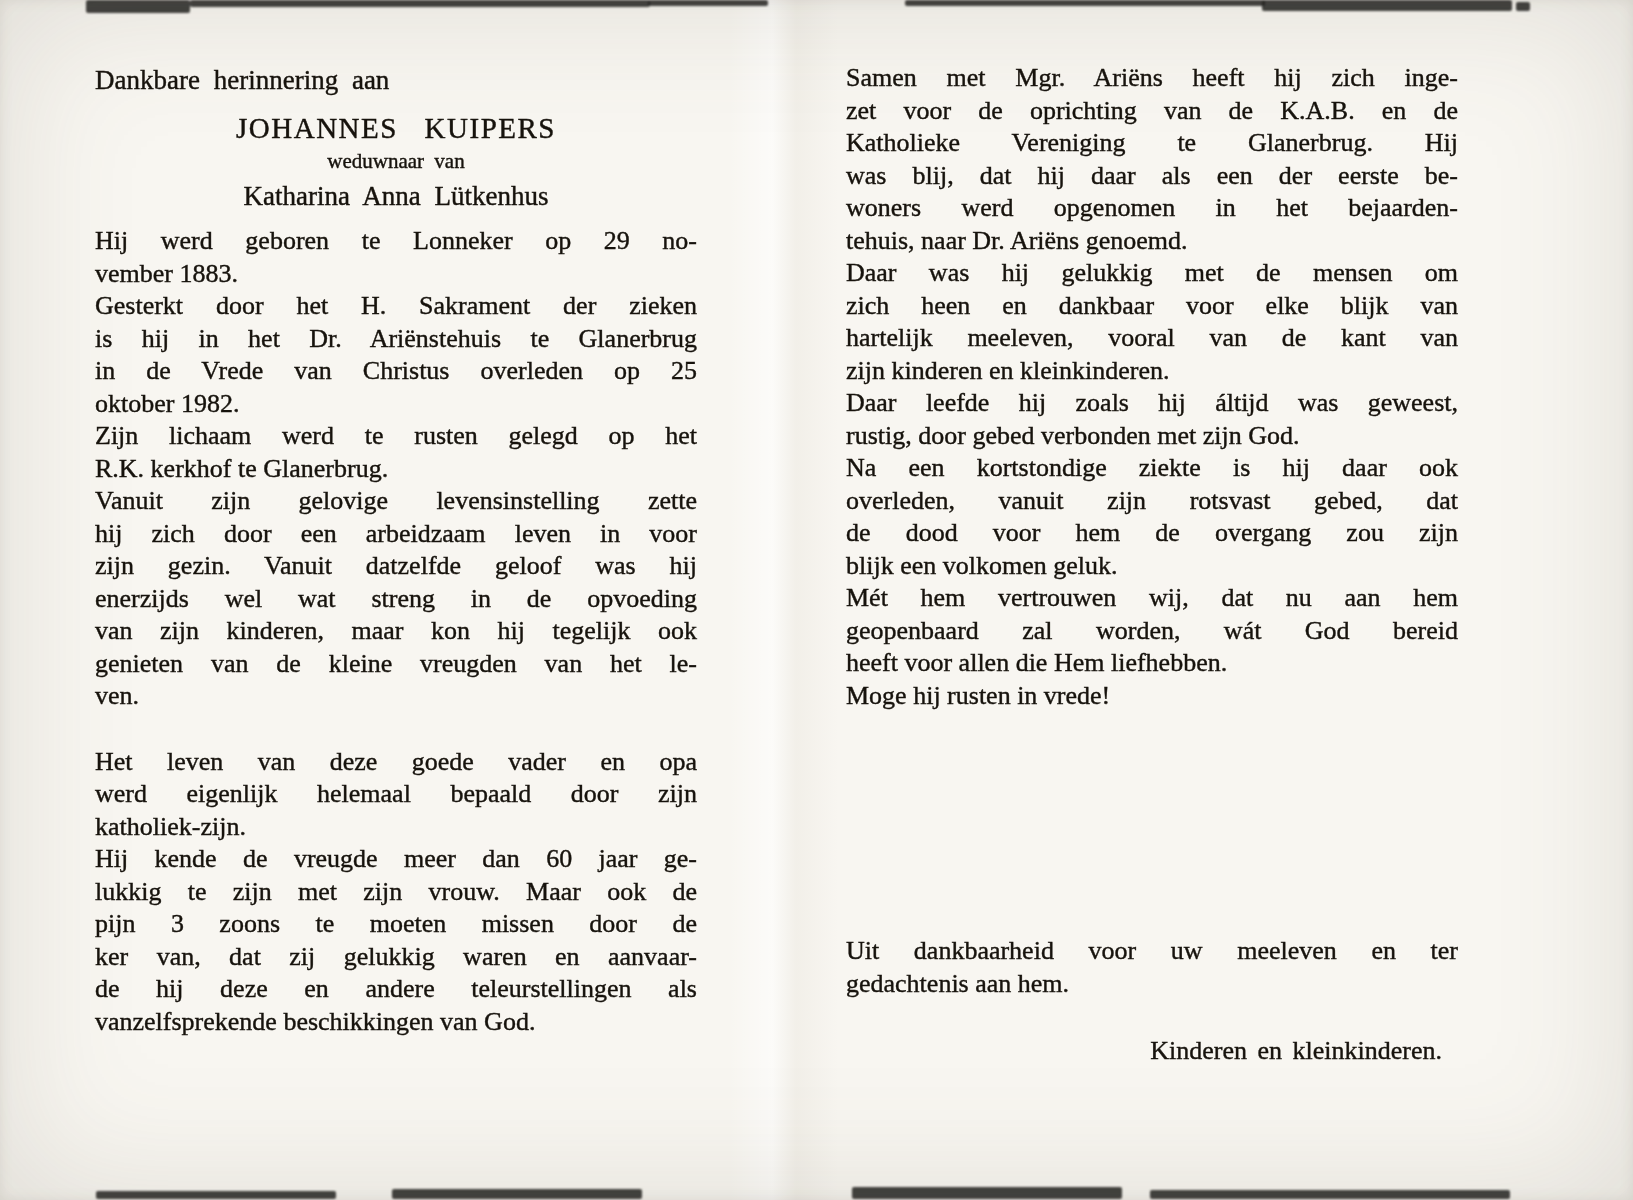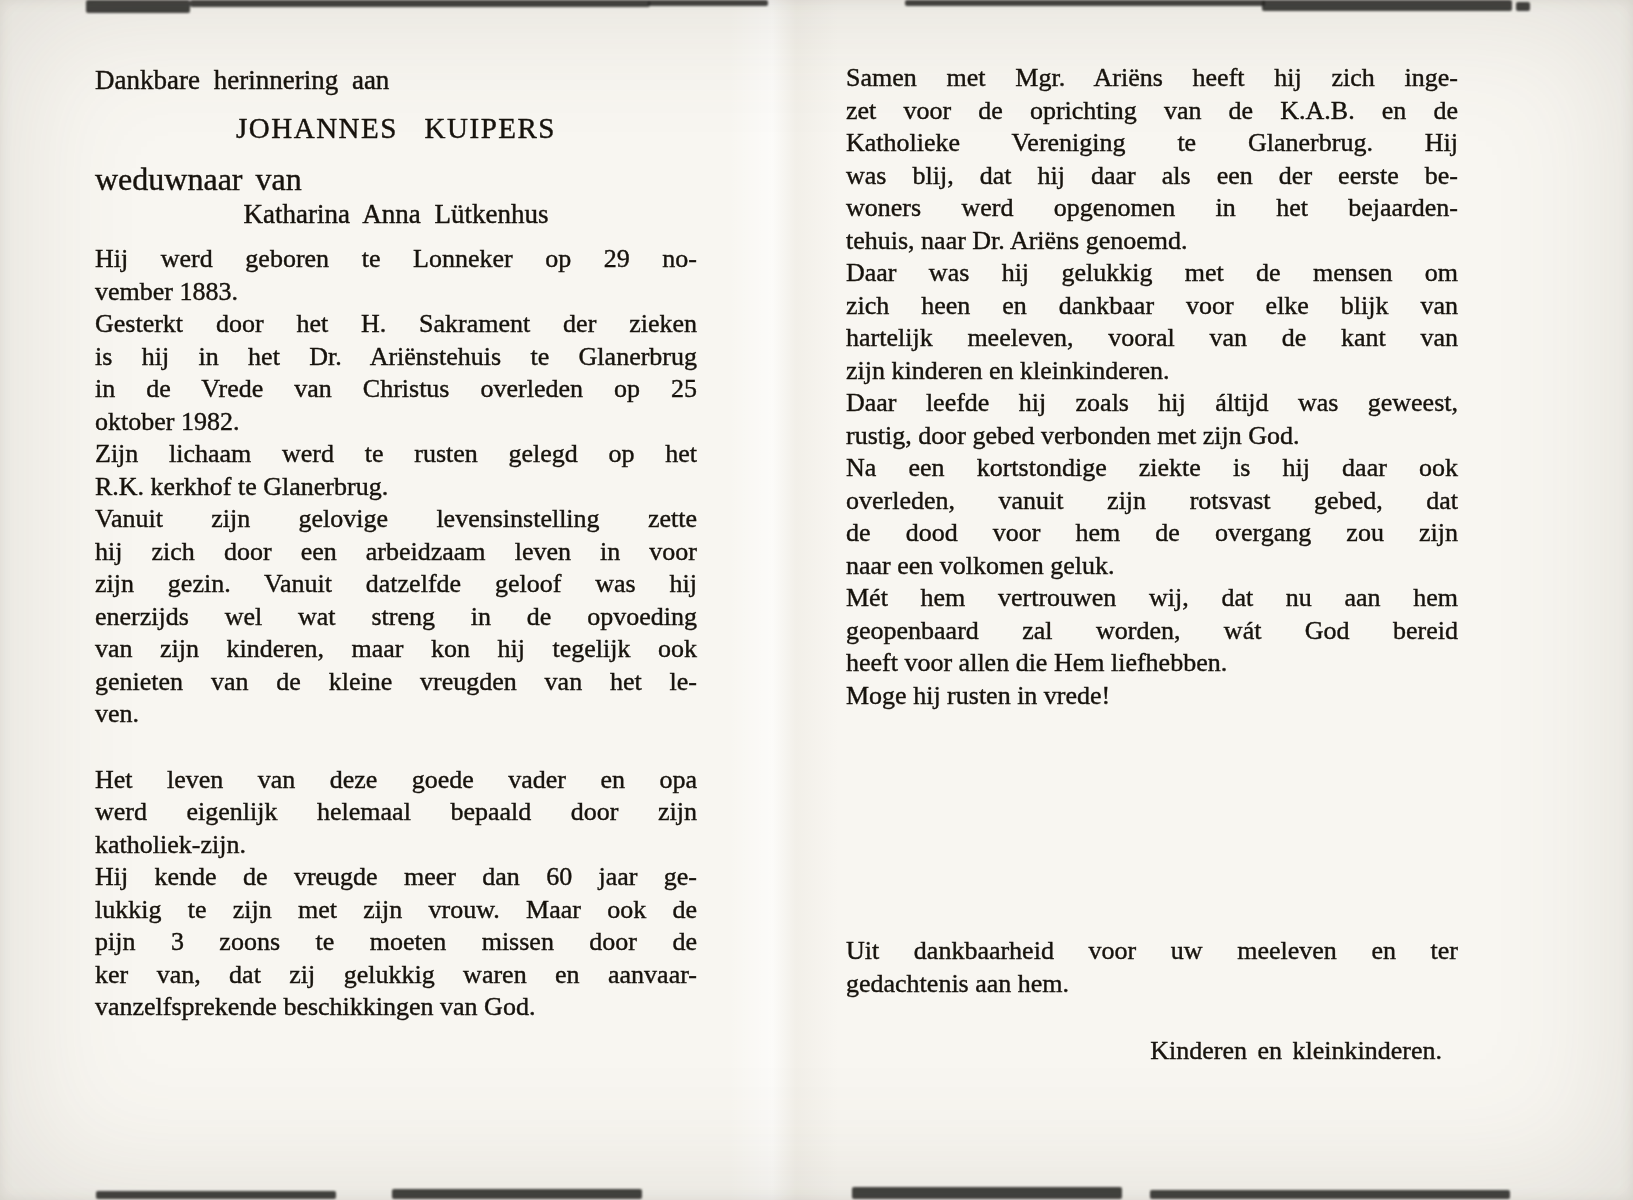--- a/index.html
+++ b/index.html
@@ -21,21 +21,21 @@
     background:linear-gradient(90deg, rgba(255,255,255,0) 0%, rgba(255,255,255,.55) 40%,
                rgba(221,216,204,.22) 62%, rgba(255,255,255,0) 100%);
   }
   .ink{ color:var(--ink,#17130d); -webkit-text-stroke:0.4px; }
   .col{ position:absolute; font-size:26px; line-height:32.5px; }
   .left-col{ left:95px; top:64px; width:602px; }
   .right-col{ left:846px; top:62px; width:612px; }
 
   .header-line{ font-size:27px; word-spacing:7px; }
   .name-line{ text-align:center; font-size:29px; letter-spacing:1.5px; word-spacing:18px; margin-top:15px; }
-  .sub-line{ font-size:32px; word-spacing:5px; margin-top:19px; }
+  .sub-line{ text-align:center; font-size:21px; word-spacing:5px; margin-top:1px; }
   .spouse-line{ text-align:center; font-size:27px; word-spacing:7px; margin-top:2px; }
   .body-text{ margin-top:13px; }
 
   .para{ margin:0; }
   .para.gap{ margin-top:33px; }
   .line{ text-align:left; }
   .line.just{ text-align:justify; text-align-last:justify; }
 
   .closing{ position:absolute; left:846px; top:934px; width:612px; font-size:26px; line-height:33px; }
   .signature{ position:absolute; left:846px; top:1036px; width:612px; font-size:26px;
@@ -83,20 +83,21 @@
         <div class="para gap">
           <div class="line just">Het leven van deze goede vader en opa</div>
           <div class="line just">werd eigenlijk helemaal bepaald door zijn</div>
           <div class="line">katholiek-zijn.</div>
         </div>
         <div class="para">
           <div class="line just">Hij kende de vreugde meer dan 60 jaar ge-</div>
           <div class="line just">lukkig te zijn met zijn vrouw. Maar ook de</div>
           <div class="line just">pijn 3 zoons te moeten missen door de</div>
           <div class="line just">ker van, dat zij gelukkig waren en aanvaar-</div>
+          <div class="line just">de hij deze en andere teleurstellingen als</div>
           <div class="line">vanzelfsprekende beschikkingen van God.</div>
         </div>
       </div>
   </div>
 
   <div class="col right-col ink">
     <div id="right-paragraphs">
         <div class="para">
           <div class="line just">Samen met Mgr. Ariëns heeft hij zich inge-</div>
           <div class="line just">zet voor de oprichting van de K.A.B. en de</div>
@@ -112,21 +113,21 @@
           <div class="line">zijn kinderen en kleinkinderen.</div>
         </div>
         <div class="para">
           <div class="line just">Daar leefde hij zoals hij áltijd was geweest,</div>
           <div class="line">rustig, door gebed verbonden met zijn God.</div>
         </div>
         <div class="para">
           <div class="line just">Na een kortstondige ziekte is hij daar ook</div>
           <div class="line just">overleden, vanuit zijn rotsvast gebed, dat</div>
           <div class="line just">de dood voor hem de overgang zou zijn</div>
-          <div class="line">naar een volkomen geluk.</div>
+          <div class="line">blijk een volkomen geluk.</div>
         </div>
         <div class="para">
           <div class="line just">Mét hem vertrouwen wij, dat nu aan hem</div>
           <div class="line just">geopenbaard zal worden, wát God bereid</div>
           <div class="line">heeft voor allen die Hem liefhebben.</div>
         </div>
         <div class="para">
           <div class="line">Moge hij rusten in vrede!</div>
         </div>
       </div>

